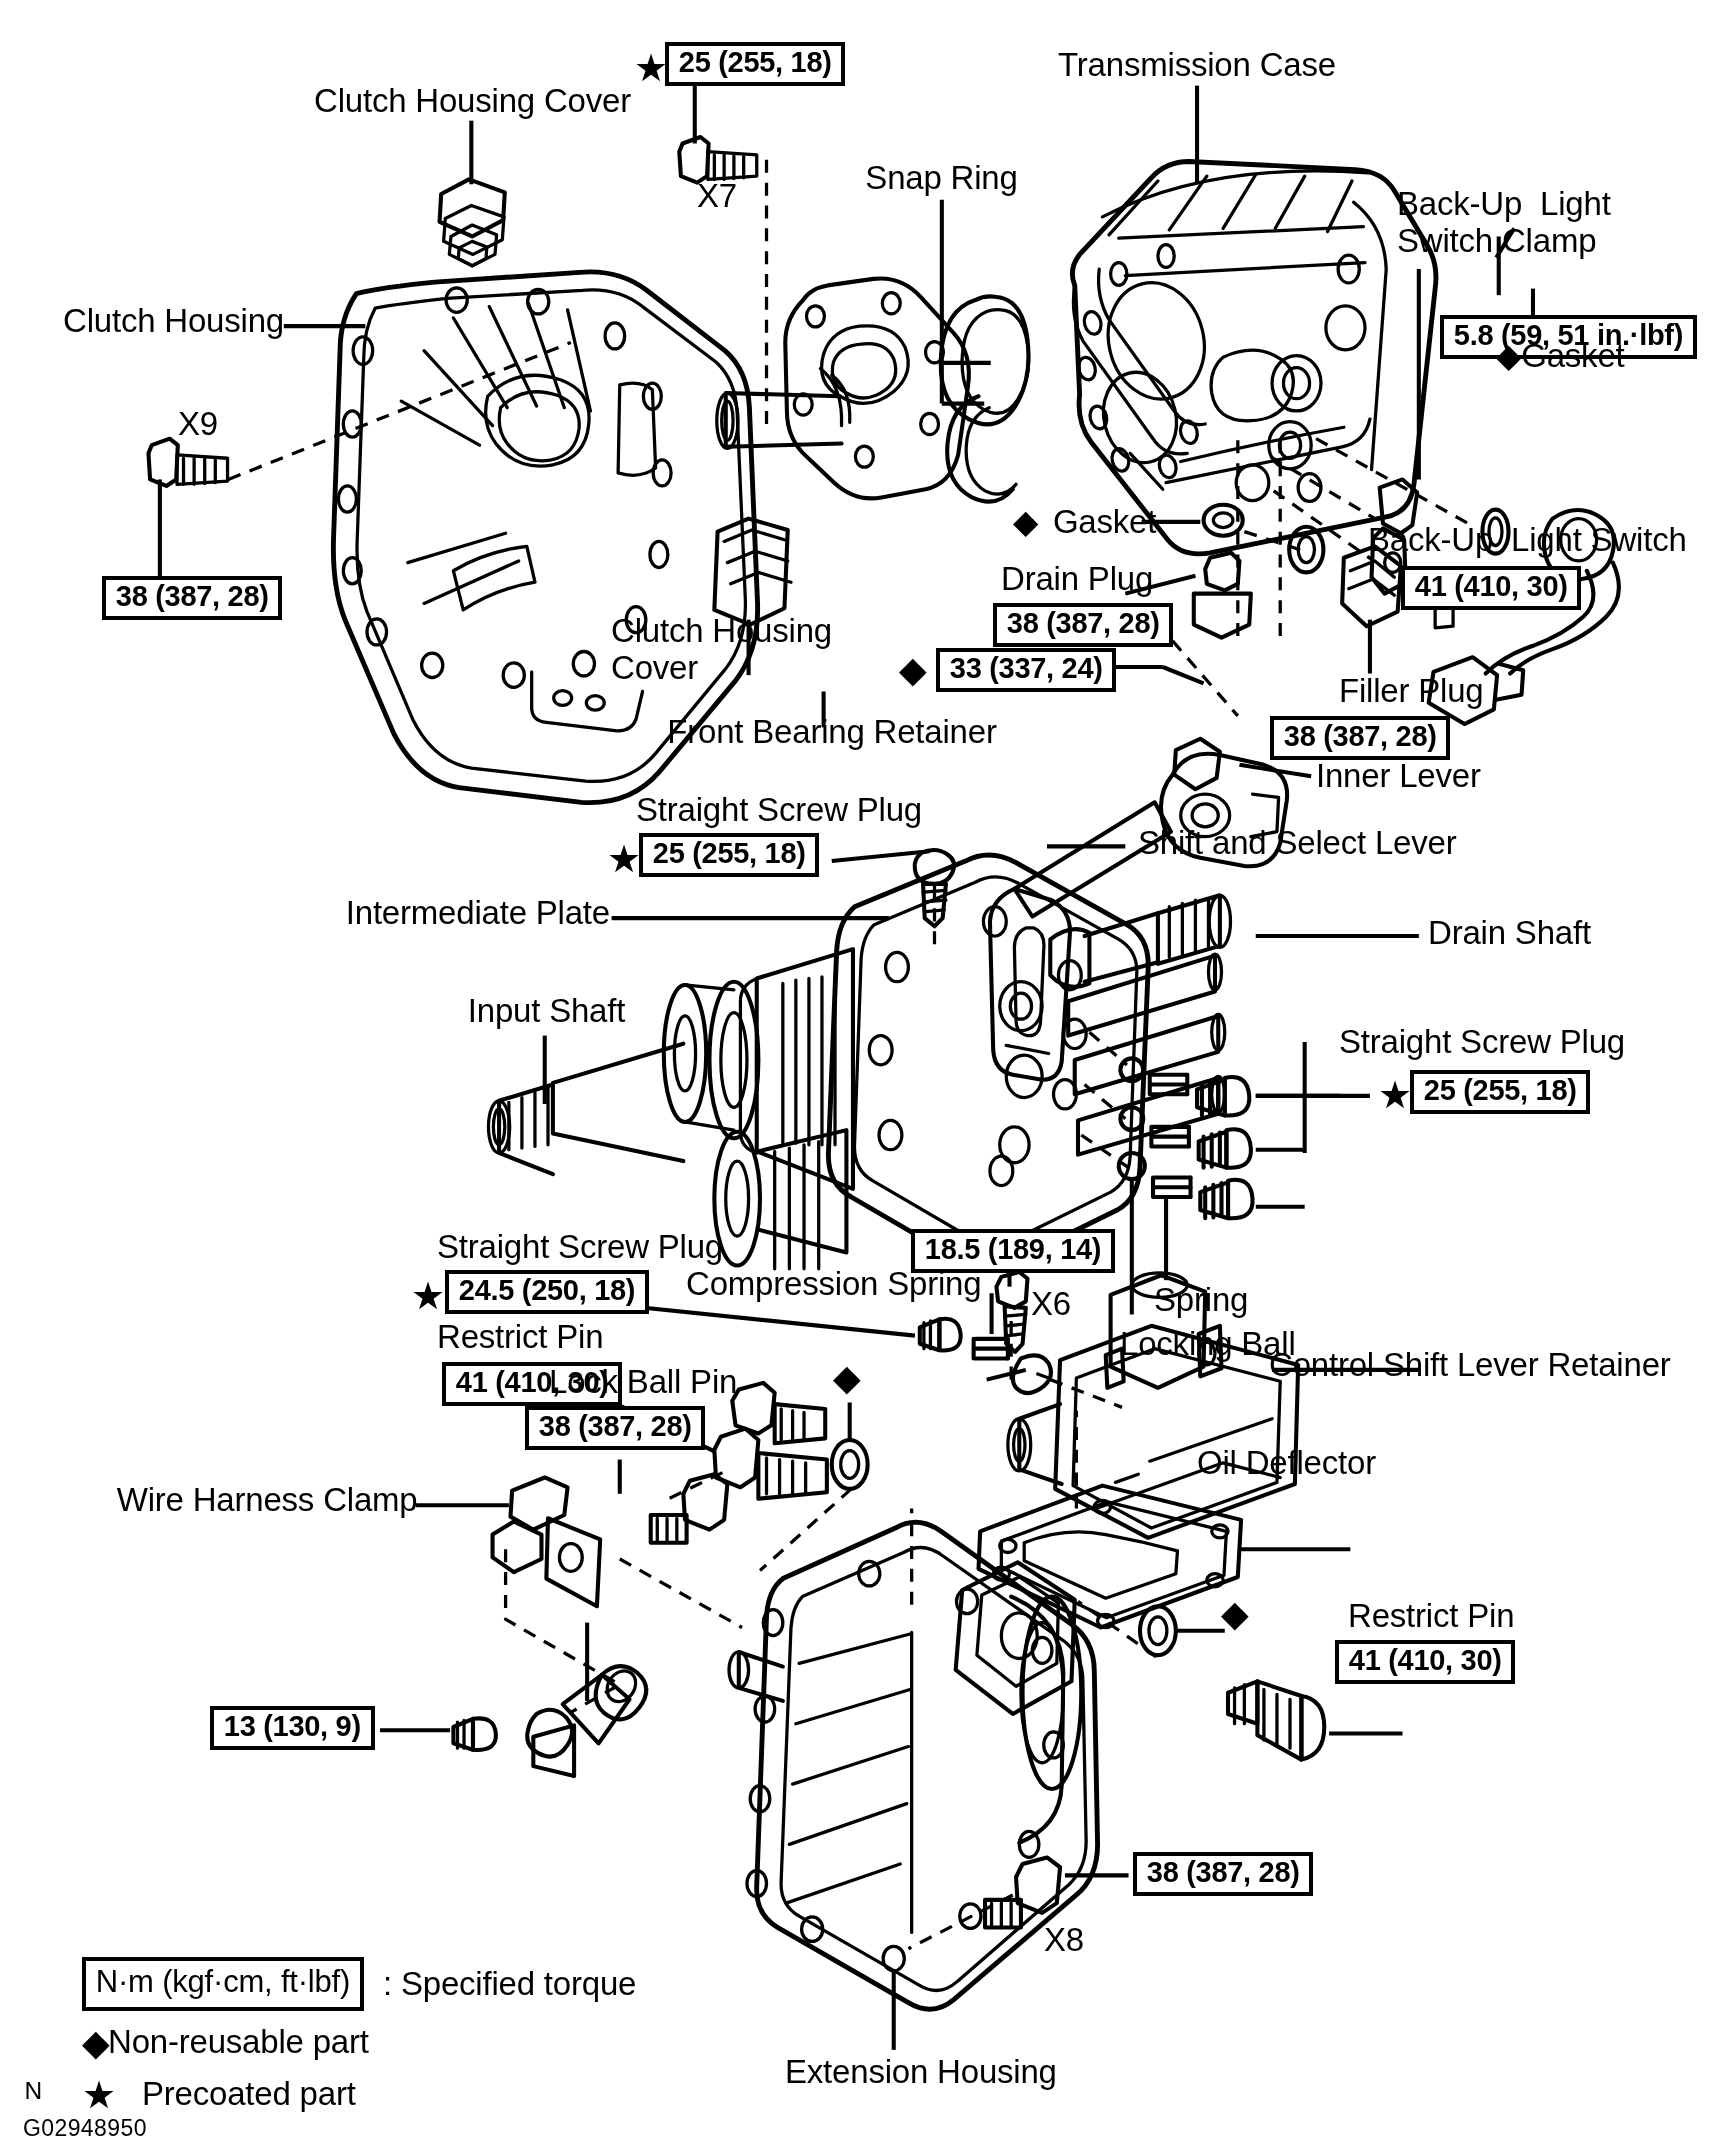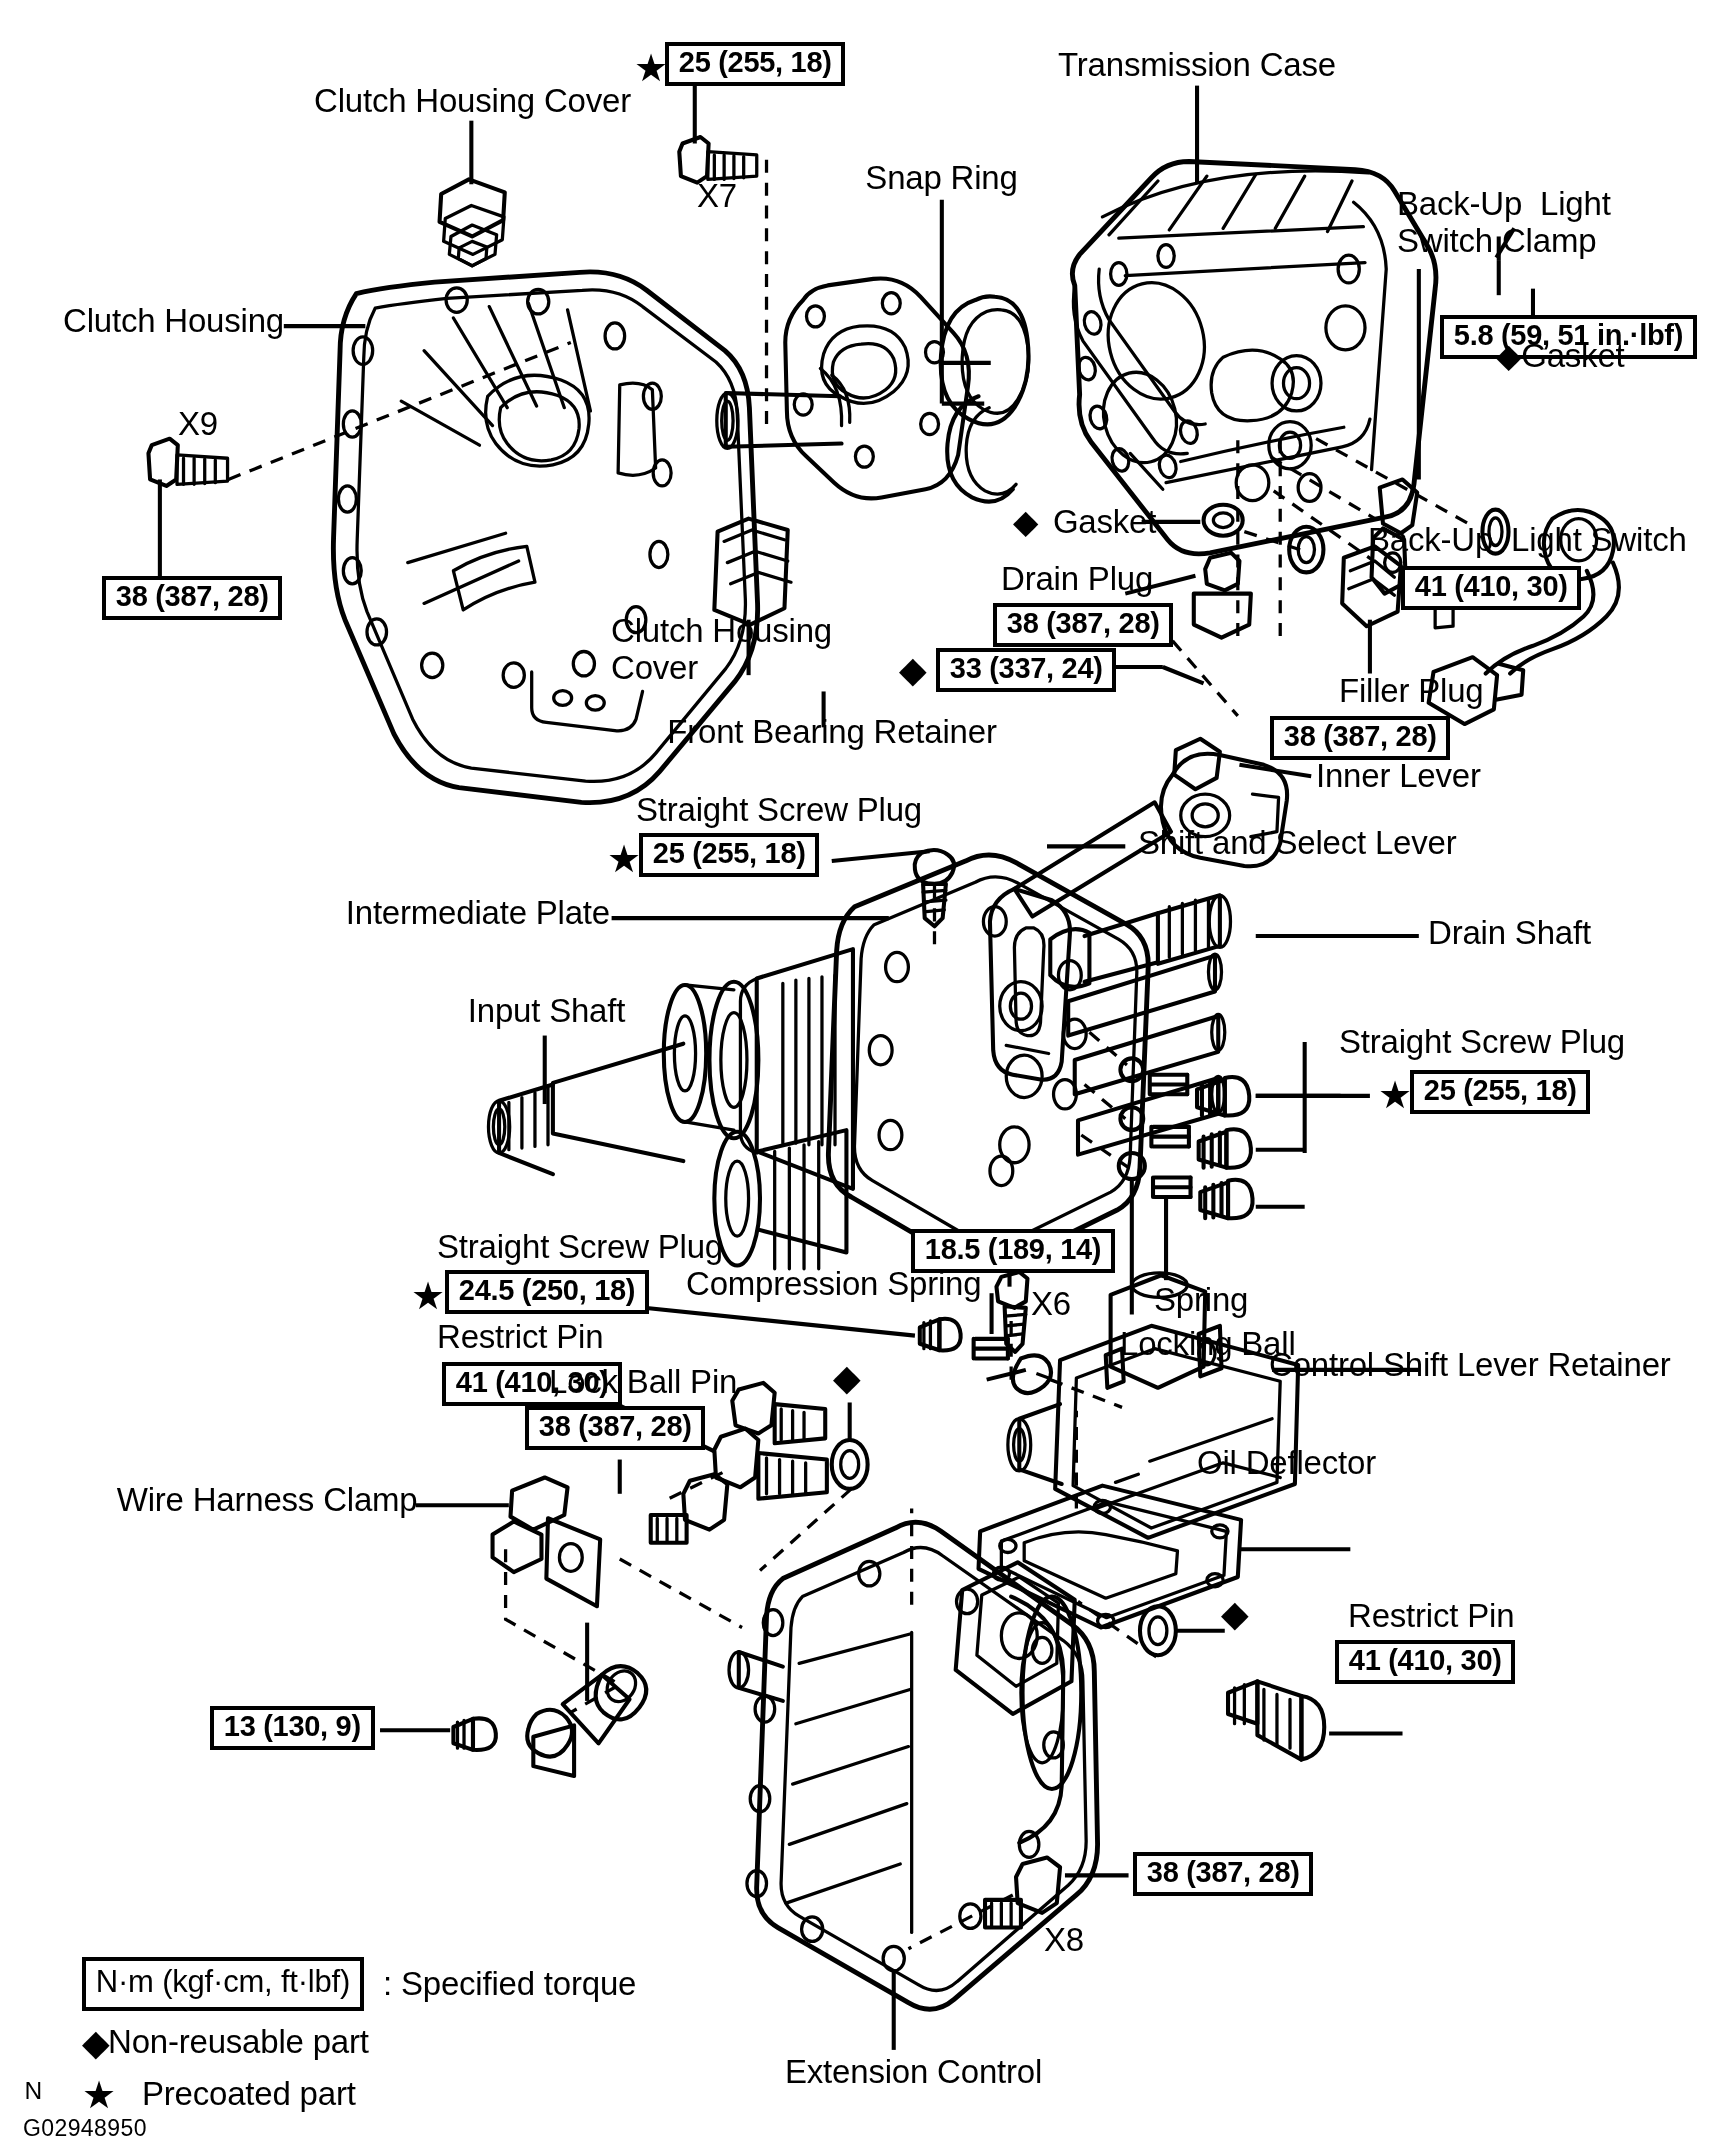--- a/index.html
+++ b/index.html
@@ -705,21 +705,21 @@
   <div class="torque" style="left:210px;top:1706px;">13 (130, 9)</div>
 
   <div class="diamond" style="left:1221px;top:1596px;">◆</div>
 
   <div class="lbl" style="left:1348px;top:1598px;">Restrict Pin</div>
   <div class="torque" style="left:1335px;top:1640px;">41 (410, 30)</div>
 
   <div class="lbl" style="left:1044px;top:1922px;">X8</div>
   <div class="torque" style="left:1133px;top:1852px;">38 (387, 28)</div>
 
-  <div class="lbl" style="left:785px;top:2054px;">Extension Control</div>
+  <div class="lbl" style="left:785px;top:2054px;">Extension Housing</div>
 
   <div class="legendbox" style="left:82px;top:1957px;">N·m (kgf·cm, ft·lbf)</div>
   <div class="lbl" style="left:383px;top:1966px;">: Specified torque</div>
 
   <div class="diamond" style="left:82px;top:2025px;">◆</div>
   <div class="lbl" style="left:108px;top:2024px;">Non-reusable part</div>
 
   <div class="star" style="left:82px;top:2076px;">★</div>
   <div class="lbl" style="left:126px;top:2076px;margin-left:16px;">Precoated part</div>
 

